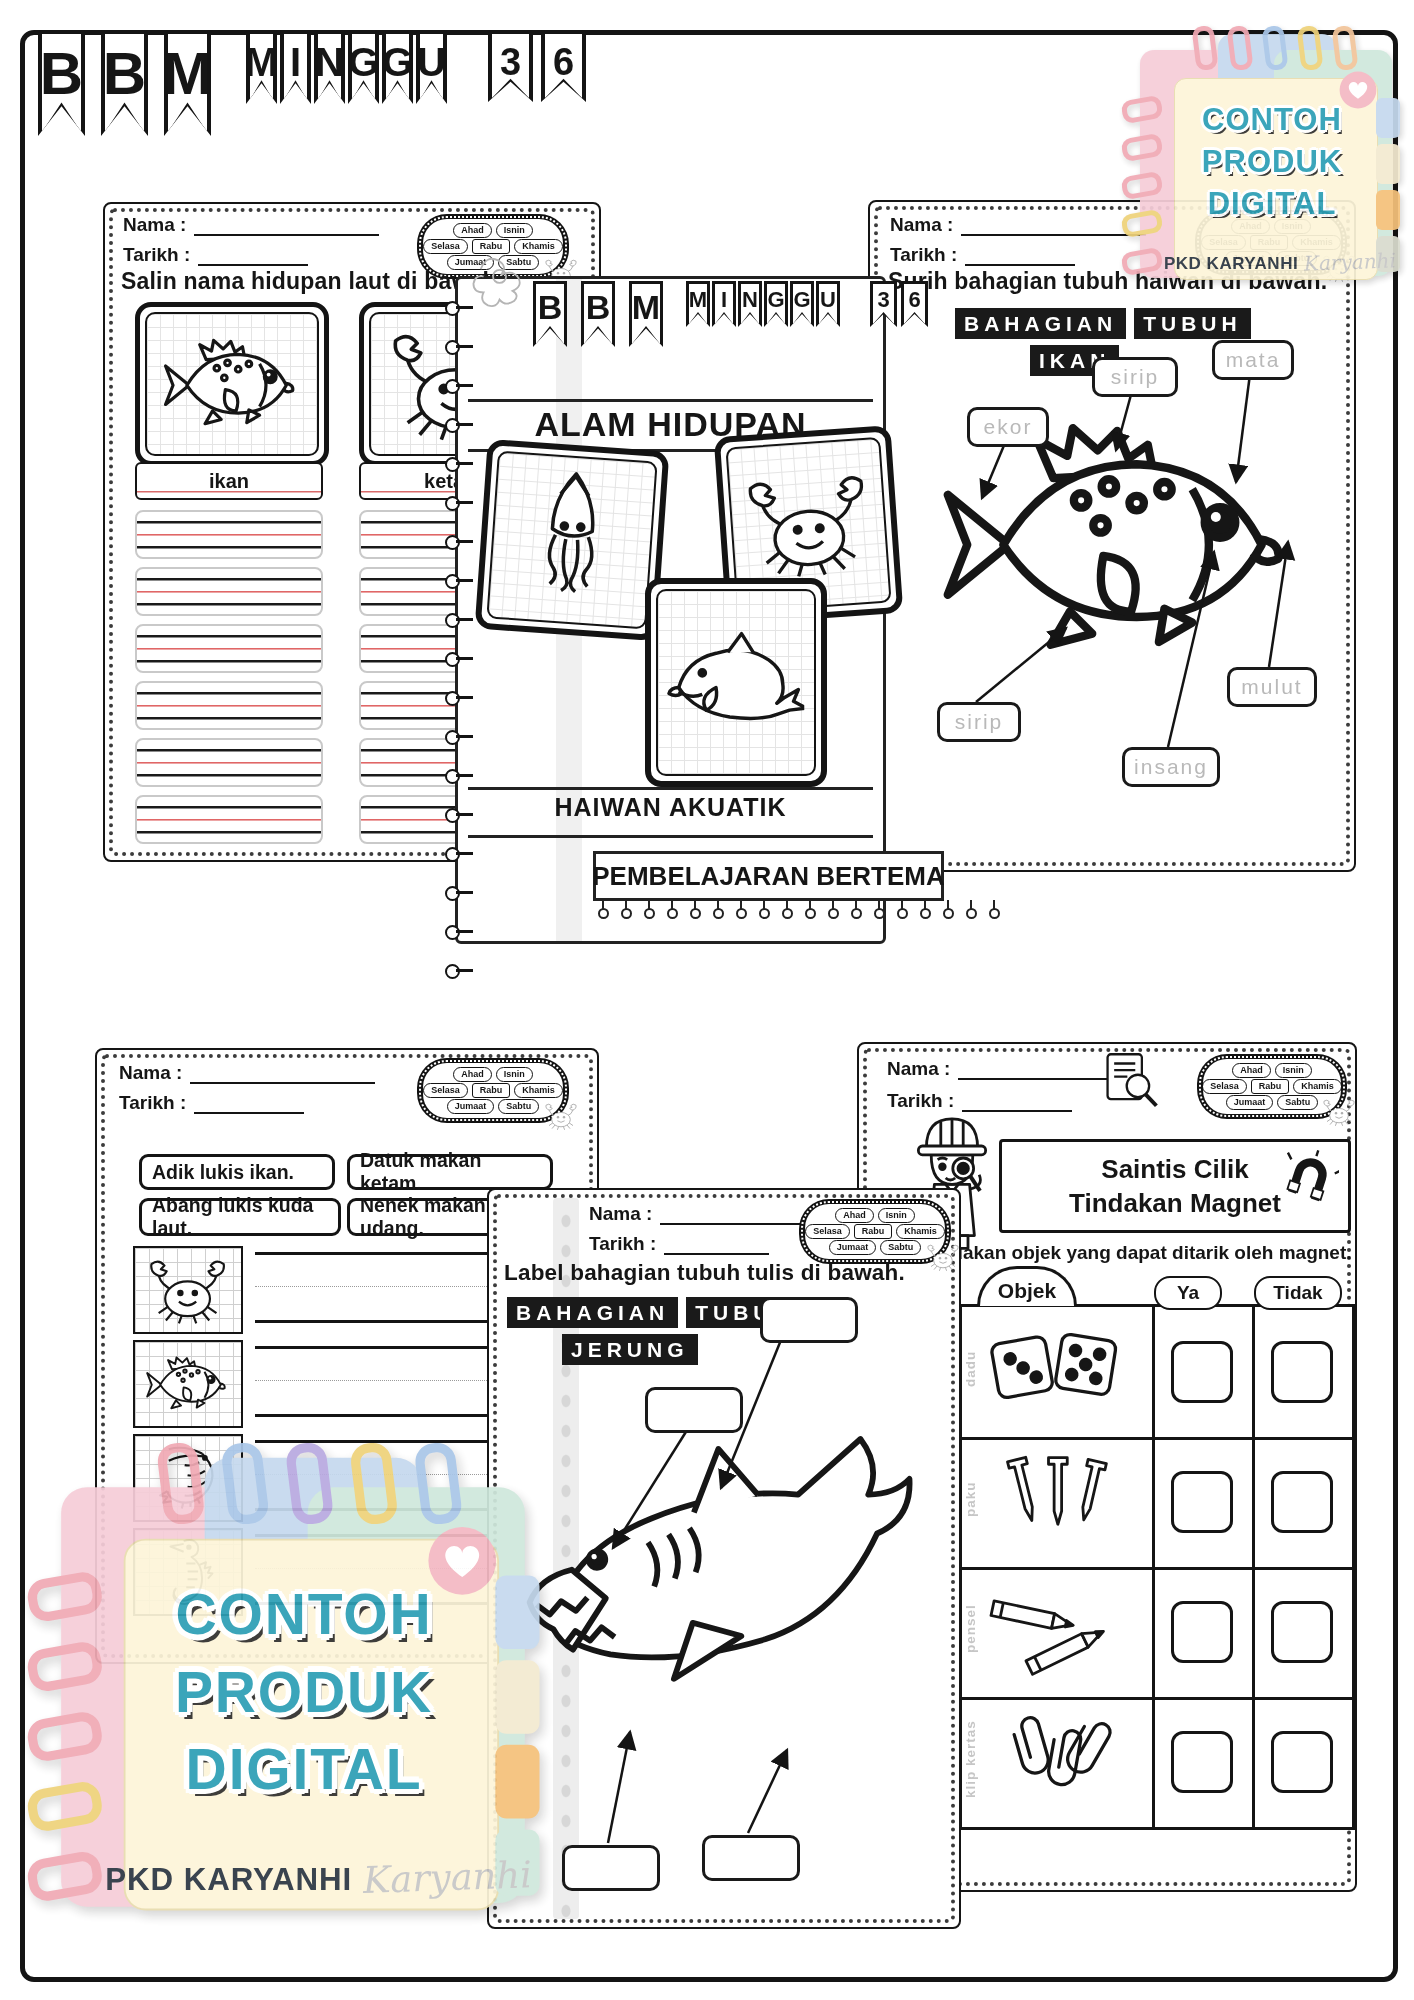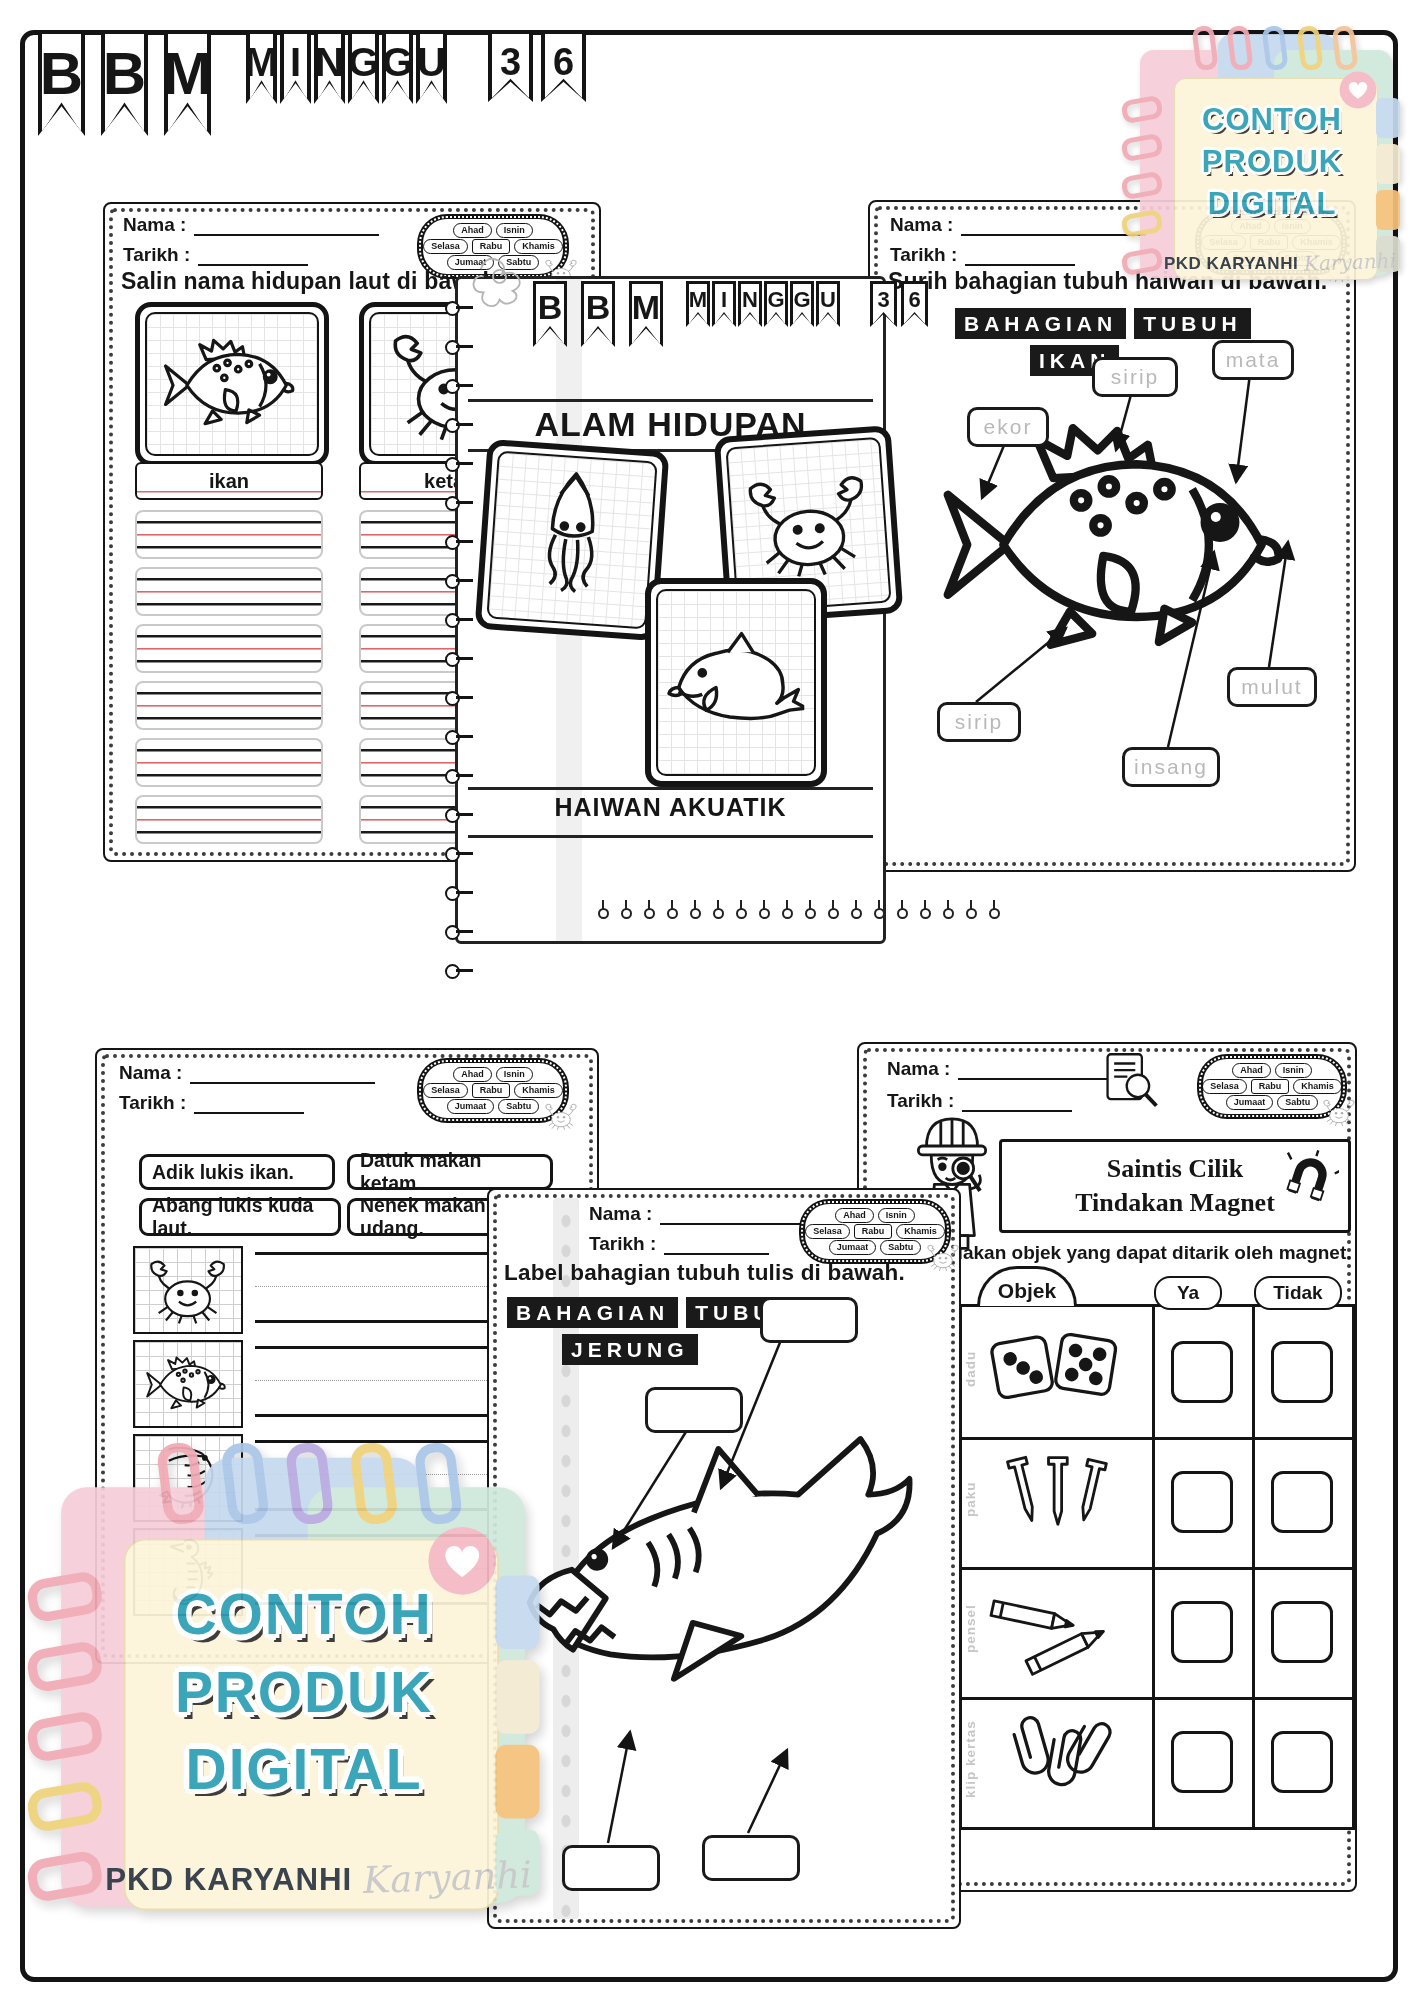--- a/index.html
+++ b/index.html
@@ -645,20 +645,21 @@
           <svg viewBox="0 0 140 110" style="color:#161616">
             <use href="#sym-dolphin"></use>
           </svg>
         </div>
     </div>
 
     <div class="nb-line" style="top:508px"></div>
     <div class="nb-title" style="top:514px;font-size:25px;">HAIWAN AKUATIK</div>
     <div class="nb-line" style="top:556px"></div>
 
+    <div class="ribbon" style="left:135px;top:572px;width:345px;height:44px;">PEMBELAJARAN BERTEMA</div>
     <div class="dangles" style="left:140px;top:620px;">
         <i></i>
         <i></i>
         <i></i>
         <i></i>
         <i></i>
         <i></i>
         <i></i>
         <i></i>
         <i></i>
@@ -780,21 +781,21 @@
           <div class="badge-row">
             <span class="day-pill">Jumaat</span>
             <span class="day-pill">Sabtu</span>
           </div>
         </div>
         <svg viewBox="0 0 120 100" class="badge-doodle">
           <use href="#sym-crab"></use>
         </svg>
       </div>
 
-    <div class="titlebox" style="left:140px;top:95px;width:346px;height:88px;font-family:Liberation Serif, serif;">
+    <div class="titlebox" style="left:140px;top:95px;width:346px;height:88px;">
       <span class="t1">Saintis Cilik</span>
       <span class="t2">Tindakan Magnet</span>
     </div>
     <svg class="abs" style="left:420px;top:105px;width:60px;height:60px;color:#161616;z-index:3" viewBox="0 0 100 100">
         <use href="#sym-magnet"></use>
       </svg>
     <svg class="abs" style="left:45px;top:62px;width:96px;height:152px;color:#161616;z-index:2" viewBox="0 0 120 190">
         <use href="#sym-kid"></use>
       </svg>
 

